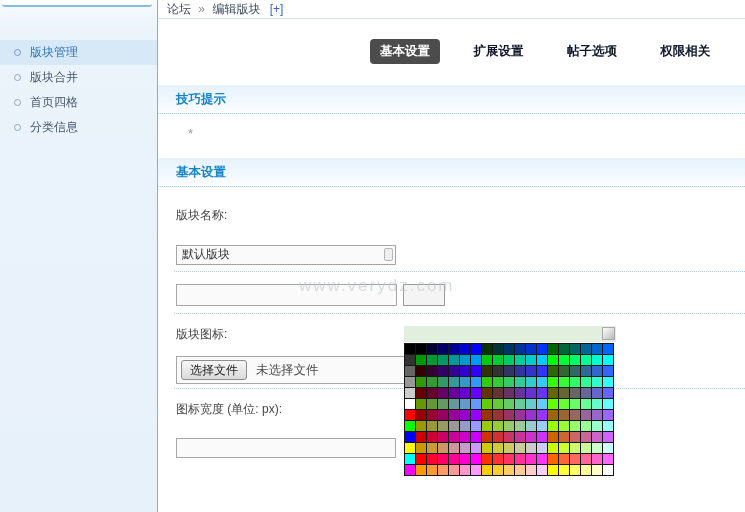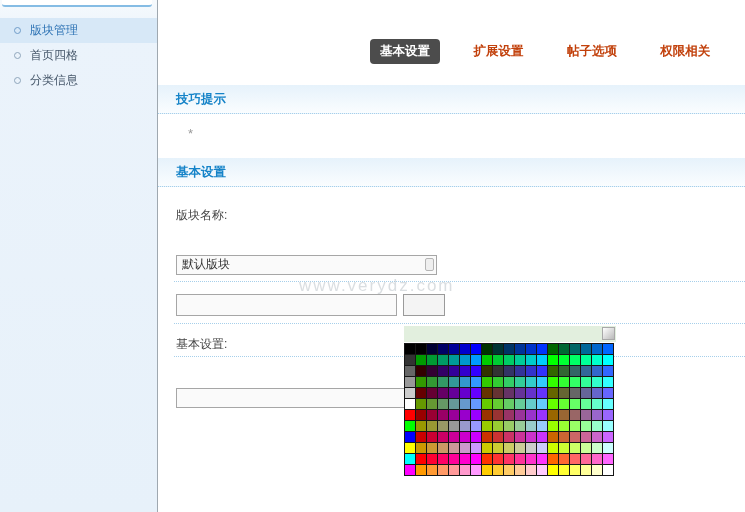--- a/index.html
+++ b/index.html
@@ -5,57 +5,57 @@
   * { margin:0; padding:0; box-sizing:border-box; }
   html,body { width:745px; height:512px; overflow:hidden; background:#fff;
     font-family:"Liberation Sans", sans-serif; }
   .stage { position:relative; width:745px; height:512px; overflow:hidden; }
 
   
   .sidebar { position:absolute; left:0; top:0; width:157px; height:512px;
     background:linear-gradient(#f6fafd 0px,#ebf3fb 34px,#e7f1fa 100%); }
   .search-stub { position:absolute; left:2px; top:0; width:150px; height:7px;
     background:#fff; border-bottom:2px solid #85bce4; border-radius:0 0 3px 3px; }
-  .side-menu { padding-top:18px; }
+  .side-menu { padding-top:40px; }
   .side-item { height:25px; line-height:25px; font-size:12px; color:#47586b;
     padding-left:14px; cursor:pointer; display:flex; align-items:center; }
   .side-item.active { background:#d7e8f7; color:#2f74b5; }
   .ring { display:inline-block; width:7px; height:7px; border:1px solid #8fa6bc;
     border-radius:50%; margin-right:9px; flex:0 0 auto; }
   .side-item.active .ring { border-color:#6f9cc9; }
   .vdivider { position:absolute; left:157px; top:0; width:1px; height:512px; background:#9fa8b0; }
 
   
   .main { position:absolute; left:158px; top:0; width:587px; height:512px; background:#fff; }
   .breadcrumb { height:19px; line-height:19px; padding-left:9px; font-size:12px;
     color:#3a4a5c; border-bottom:1px solid #cce3f4; }
   .breadcrumb .sep { color:#8a97a5; margin:0 4px; }
   .breadcrumb .expand { color:#3366cc; margin-left:6px; cursor:pointer; }
 
   .page-title { position:absolute; left:18px; top:40px; font-size:14.5px;
     font-weight:bold; color:#0a80c6; white-space:nowrap; }
   .tabs { position:absolute; left:212px; top:39px; white-space:nowrap; }
-  .tab { display:inline-block; font-size:12.5px; font-weight:bold; color:#c2410c;
+  .tab { display:inline-block; font-size:12.5px; font-weight:bold; color:#0f172a;
     margin-right:19px; padding:4px 10px; cursor:pointer; vertical-align:middle; }
   .tab.active { background:#4c4c4c; color:#fff; border-radius:4px; }
 
   .content { position:absolute; left:0; top:85px; width:100%; }
   .sec-header { padding:6px 0 5px 18px; font-size:12.5px; font-weight:bold; color:#1583c8;
     background:linear-gradient(#e6f2fb,#fafdff); border-bottom:1px dotted #a6cfea; }
   .bullet-row { padding:12px 0 0 30px; height:30px; font-size:12px; color:#444;
     display:flex; align-items:flex-start; }
   .bullet-mark { color:#999; margin-right:8px; font-size:13px; line-height:15px; }
   .sec-header.basic { margin-top:14px; }
 
   .flabel { margin:20px 0 0 18px; font-size:12px; color:#454545; height:16px;
     display:flex; align-items:center; }
   .help-icon { display:inline-flex; width:14px; height:13px; margin-left:8px;
     background:#97a6de; border-radius:4px; color:#fff; font-size:9px; font-weight:bold;
     align-items:center; justify-content:center; opacity:.85; cursor:pointer; }
-  .input-wrap { position:relative; margin:31px 0 0 18px; width:261px; height:22px; }
+  .input-wrap { position:relative; margin:21px 0 0 18px; width:220px; height:22px; }
   .tinput { width:100%; height:20px; border:1px solid #a6a6a6; background:#fafafa;
     font-size:12px; color:#333; padding:1px 5px; font-family:"Liberation Sans",sans-serif; }
   .addon-icon { position:absolute; right:3px; top:4px; width:9px; height:13px;
     border:1px solid #b5b5b5; border-radius:2px; background:#efefef; }
   .dotted-sep { border-top:1px dotted #a6cfea; margin-left:16px; }
   .sep1 { margin-top:5px; } .sep2 { margin-top:5px; } .sep3 { margin-top:4px; }
   .lbl2 { margin-top:10px; } .lbl3 { margin-top:12px; } .lbl4 { margin-top:12px; }
   .color-row { position:relative; margin:12px 0 0 18px; height:24px; }
   .color-input { position:absolute; left:0; top:0; width:221px; height:22px; }
   .color-btn { position:absolute; left:227px; top:0; width:42px; height:22px;
@@ -92,31 +92,41 @@
 
   <div class="sidebar">
     <div class="search-stub"></div>
     <div class="side-menu">
       <div class="side-item active">
         <span class="ring"></span>
         <span>版块管理</span>
       </div>
       <div class="side-item">
         <span class="ring"></span>
+        <span>版块合并</span>
+      </div>
+      <div class="side-item">
+        <span class="ring"></span>
         <span>首页四格</span>
       </div>
       <div class="side-item">
         <span class="ring"></span>
         <span>分类信息</span>
       </div>
     </div>
   </div>
   <div class="vdivider"></div>
 
   <div class="main">
+    <div class="breadcrumb">
+      <span>论坛</span>
+      <span class="sep">»</span>
+      <span>编辑版块</span>
+      <span class="expand">[+]</span>
+    </div>
 
 
     <div class="tabs">
       <span class="tab active">基本设置</span>
       <span class="tab">扩展设置</span>
       <span class="tab">帖子选项</span>
       <span class="tab">权限相关</span>
       <span class="tab">积分策略</span>
       
     </div>
@@ -135,23 +145,28 @@
         <span class="addon-icon"></span>
       </div>
       <div class="dotted-sep sep1"></div>
 
       <div class="color-row">
         <input class="tinput color-input" type="text" value="" style="">
         <span class="color-btn"></span>
       </div>
       <div class="dotted-sep sep2"></div>
 
-      <div class="flabel lbl3">基本设置:</div>
+      <div class="flabel lbl3">版块图标:</div>
+      <div class="filebox">
+        <span class="file-btn">选择文件</span>
+        <span class="file-status">未选择文件</span>
+      </div>
       <div class="dotted-sep sep3"></div>
 
+      <div class="flabel lbl4">图标宽度 (单位: px):</div>
       <div class="input-wrap">
         <input class="tinput" type="text" value="" style="">
       </div>
 
     </div>
   </div>
 
   <div class="wm2">www.verydz.com</div>
 
   <div class="picker">

